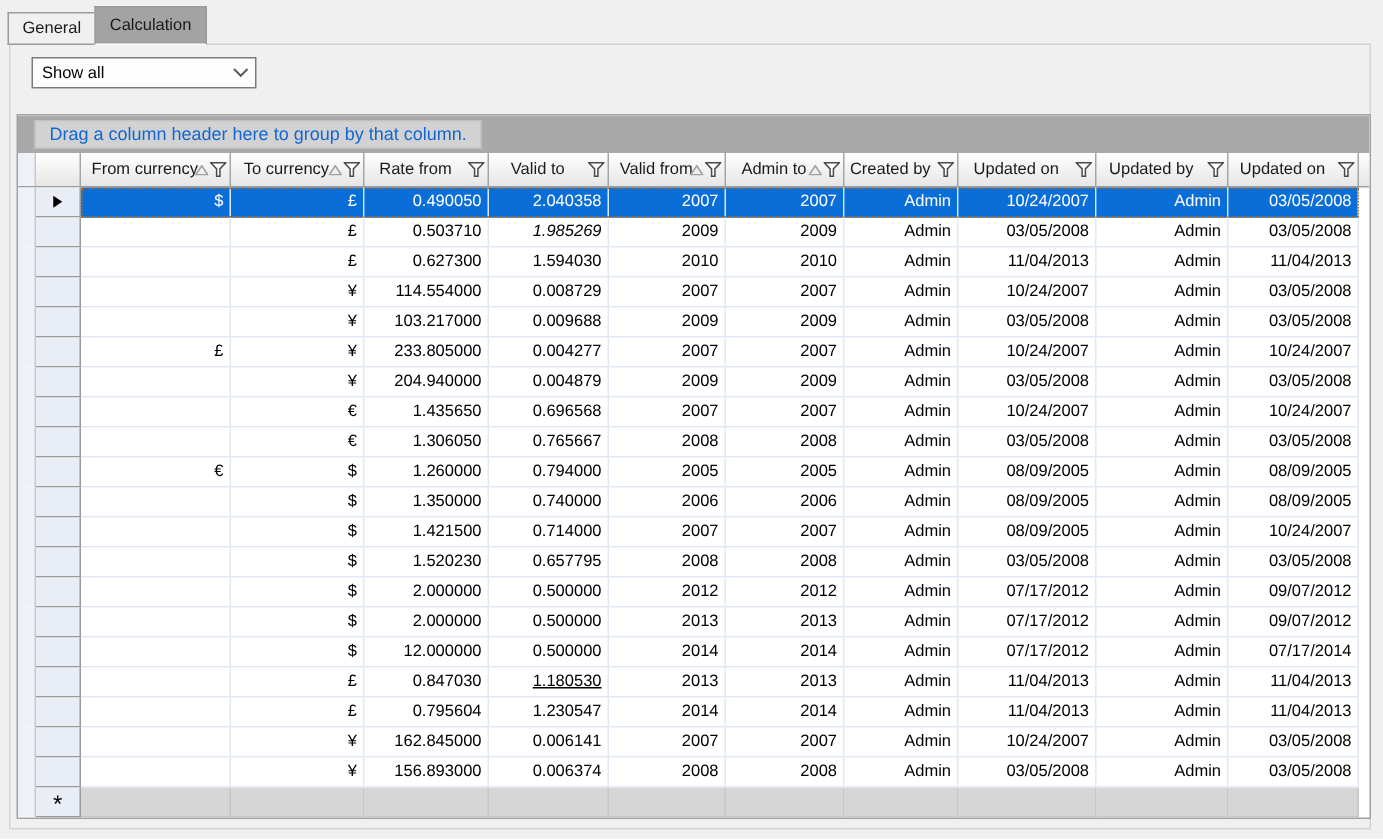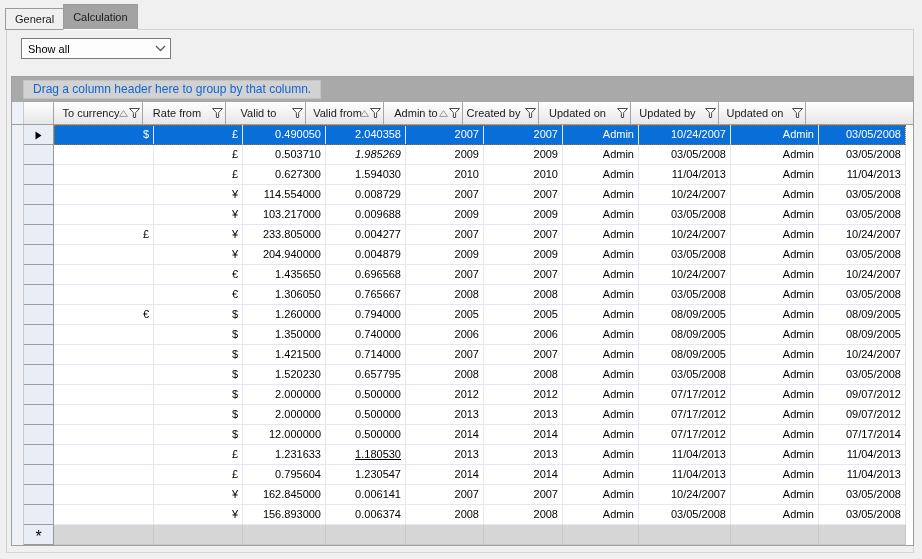--- a/index.html
+++ b/index.html
@@ -74,20 +74,35 @@
     </span>
   </div>
 
   <div class="grid">
     <div class="grouppanel">
       <div class="groupbox">Drag a column header here to group by that column.</div>
     </div>
     <div class="headerrow" id="headerrow">
         <div class="hindent"></div>
         <div class="corner"></div>
+        <div class="hcell" style="width: 100px;">
+          <span class="hlabel">From currency</span>
+          <span class="hicons">
+            <span>
+              <svg width="9" height="7" viewBox="0 0 9 7">
+                <path d="M4.5 0.5 L8.5 6.5 H0.5 Z" fill="#efefef" stroke="#a0a0a0"></path>
+              </svg>
+            </span>
+            <span>
+              <svg width="11" height="10" viewBox="0 0 11 10">
+                <path d="M0.5 0.5 H10.5 L6.6 4.6 V9.5 H4.4 V4.6 Z" fill="#ffffff" stroke="#4a4a4a"></path>
+              </svg>
+            </span>
+          </span>
+        </div>
         <div class="hcell" style="width: 89px;">
           <span class="hlabel">To currency</span>
           <span class="hicons">
             <span>
               <svg width="9" height="7" viewBox="0 0 9 7">
                 <path d="M4.5 0.5 L8.5 6.5 H0.5 Z" fill="#efefef" stroke="#a0a0a0"></path>
               </svg>
             </span>
             <span>
               <svg width="11" height="10" viewBox="0 0 11 10">
@@ -447,21 +462,21 @@
             <div class="cell" style="width: 88px;">Admin</div>
             <div class="cell" style="width: 87px;">07/17/2014</div>
           </div>
         </div>
         <div class="row">
           <div class="rindent"></div>
           <div class="rheader"></div>
           <div class="cells">
             <div class="cell" style="width: 100px;"></div>
             <div class="cell" style="width: 89px;">£</div>
-            <div class="cell" style="width: 83px;">1.231633</div>
+            <div class="cell" style="width: 83px;">0.847030</div>
             <div class="cell" style="width: 80px; text-decoration: underline;">1.180530</div>
             <div class="cell" style="width: 78px;">2013</div>
             <div class="cell" style="width: 79px;">2013</div>
             <div class="cell" style="width: 76px;">Admin</div>
             <div class="cell" style="width: 92px;">11/04/2013</div>
             <div class="cell" style="width: 88px;">Admin</div>
             <div class="cell" style="width: 87px;">11/04/2013</div>
           </div>
         </div>
         <div class="row">

